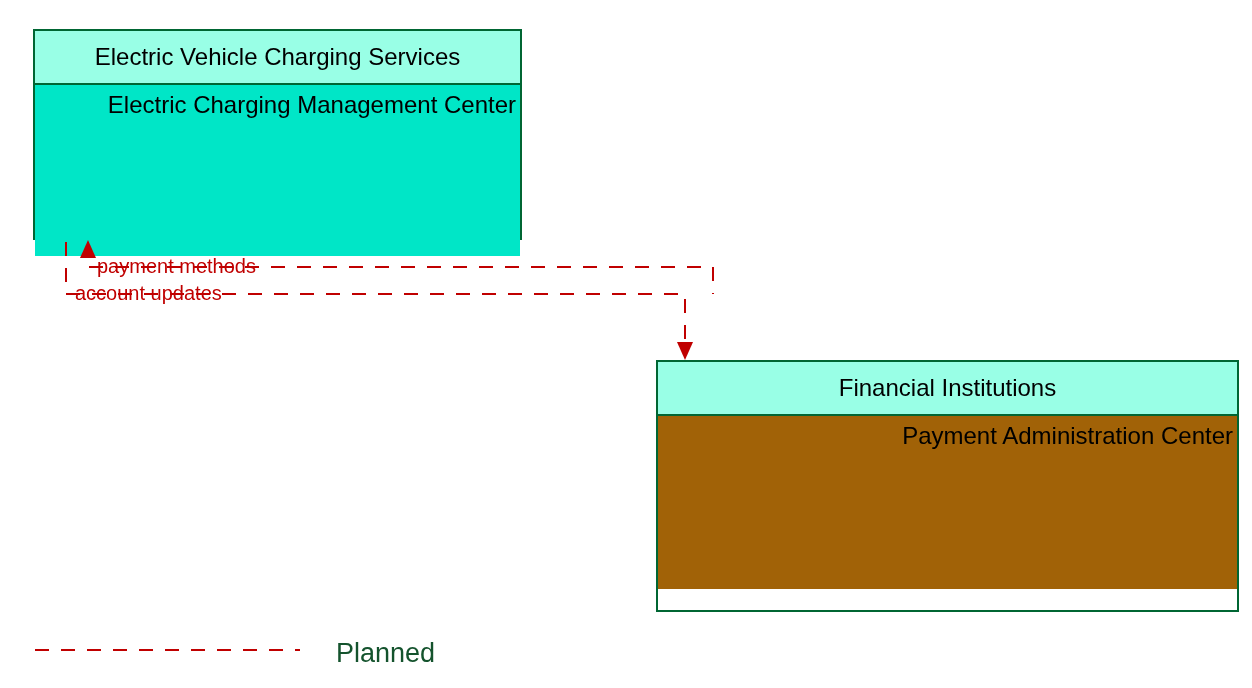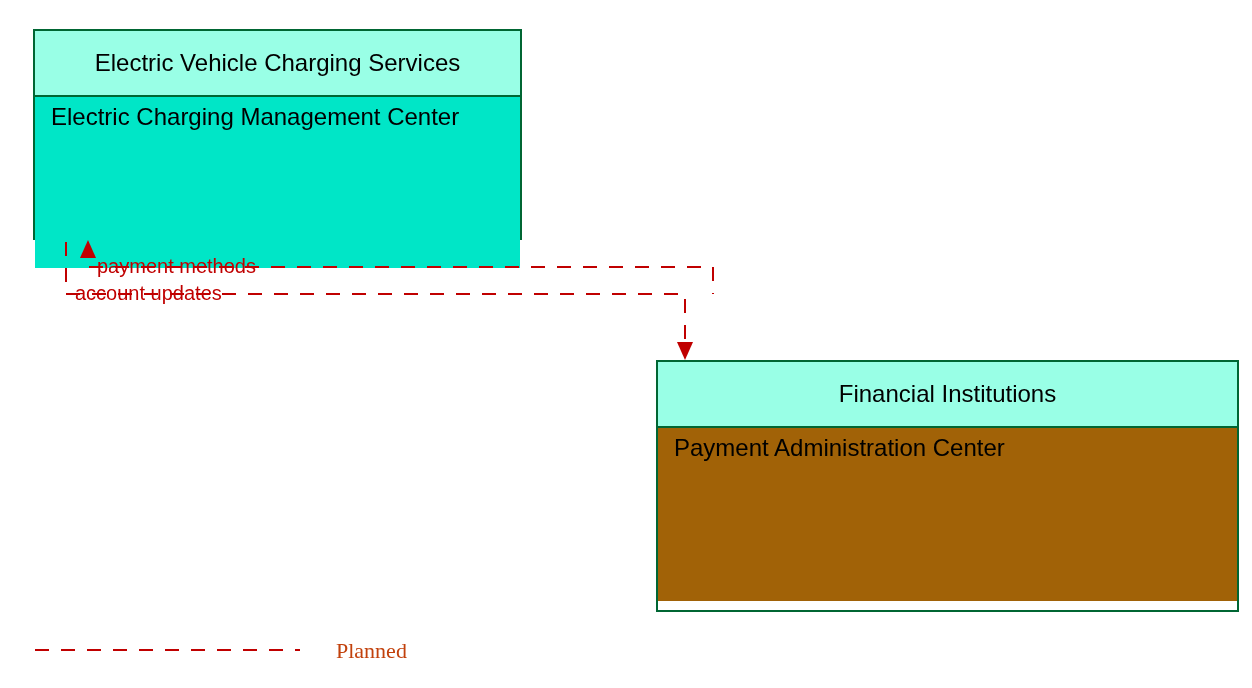--- a/index.html
+++ b/index.html
@@ -10,39 +10,38 @@
       background: #ffffff;
       font-family: Arial, sans-serif;
     }
     .entity-box {
       position: absolute;
       border: 2px solid;
     }
     .entity-header {
       text-align: center;
       font-size: 24px;
-      padding: 18px 8px;
+      padding: 12px 8px;
       border-bottom: 2px solid;
     }
     .entity-body {
-      text-align: left;
+      text-align: right;
       font-size: 24px;
-      padding: 6px 16px;
+      padding: 6px 4px;
     }
     .flow-label {
       position: absolute;
       font-size: 20px;
       color: #c00000;
       white-space: nowrap;
     }
     .legend-label {
       position: absolute;
-      font-size: 22px;
-      color: #c2410c;
-      font-family: Liberation Serif, serif;
+      font-size: 27px;
+      color: #14532d;
     }
     svg {
       position: absolute;
       top: 0;
       left: 0;
       pointer-events: none;
     }
   </style>
 </head>
 <body>

